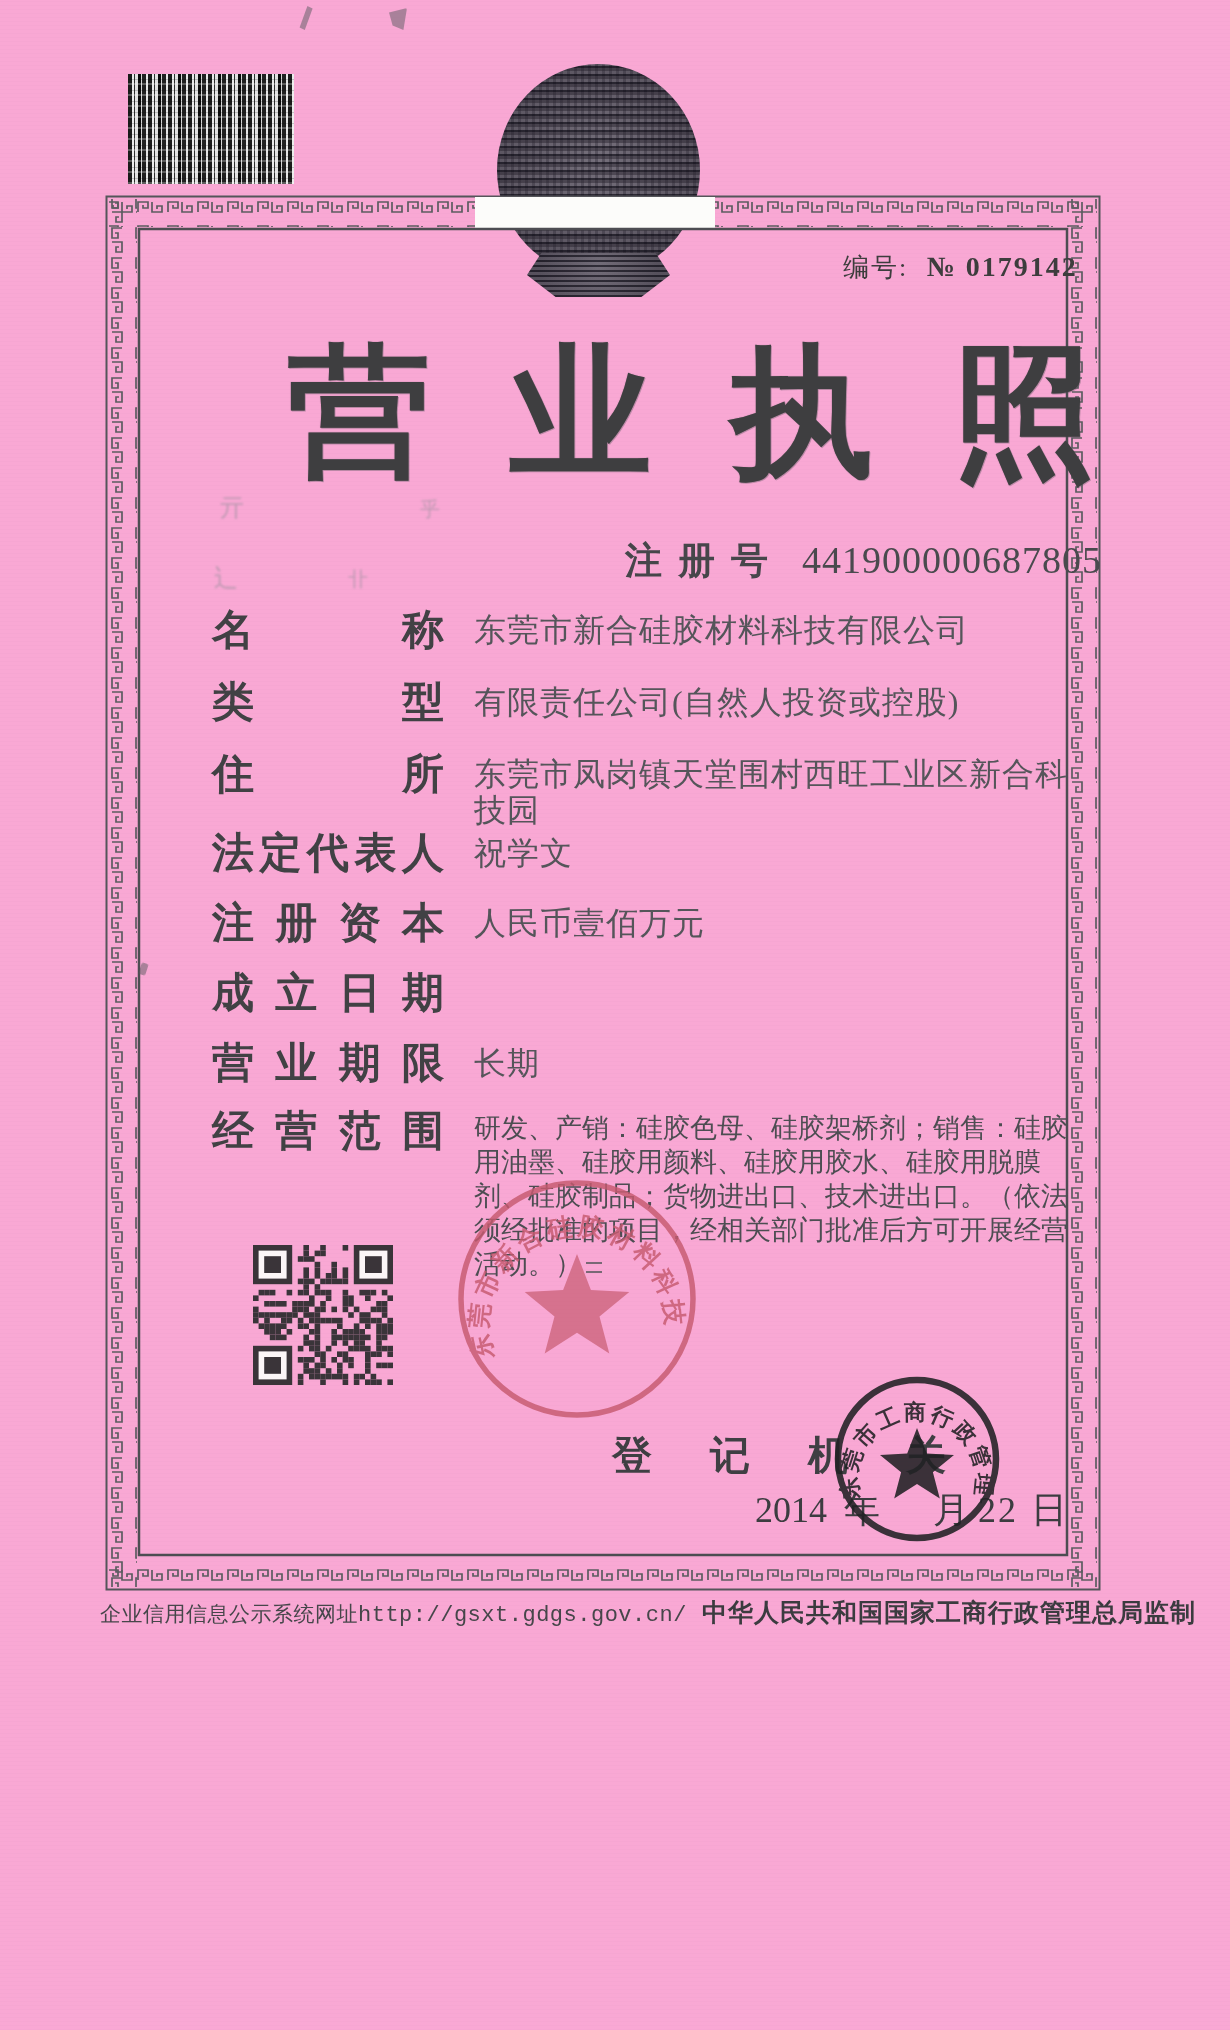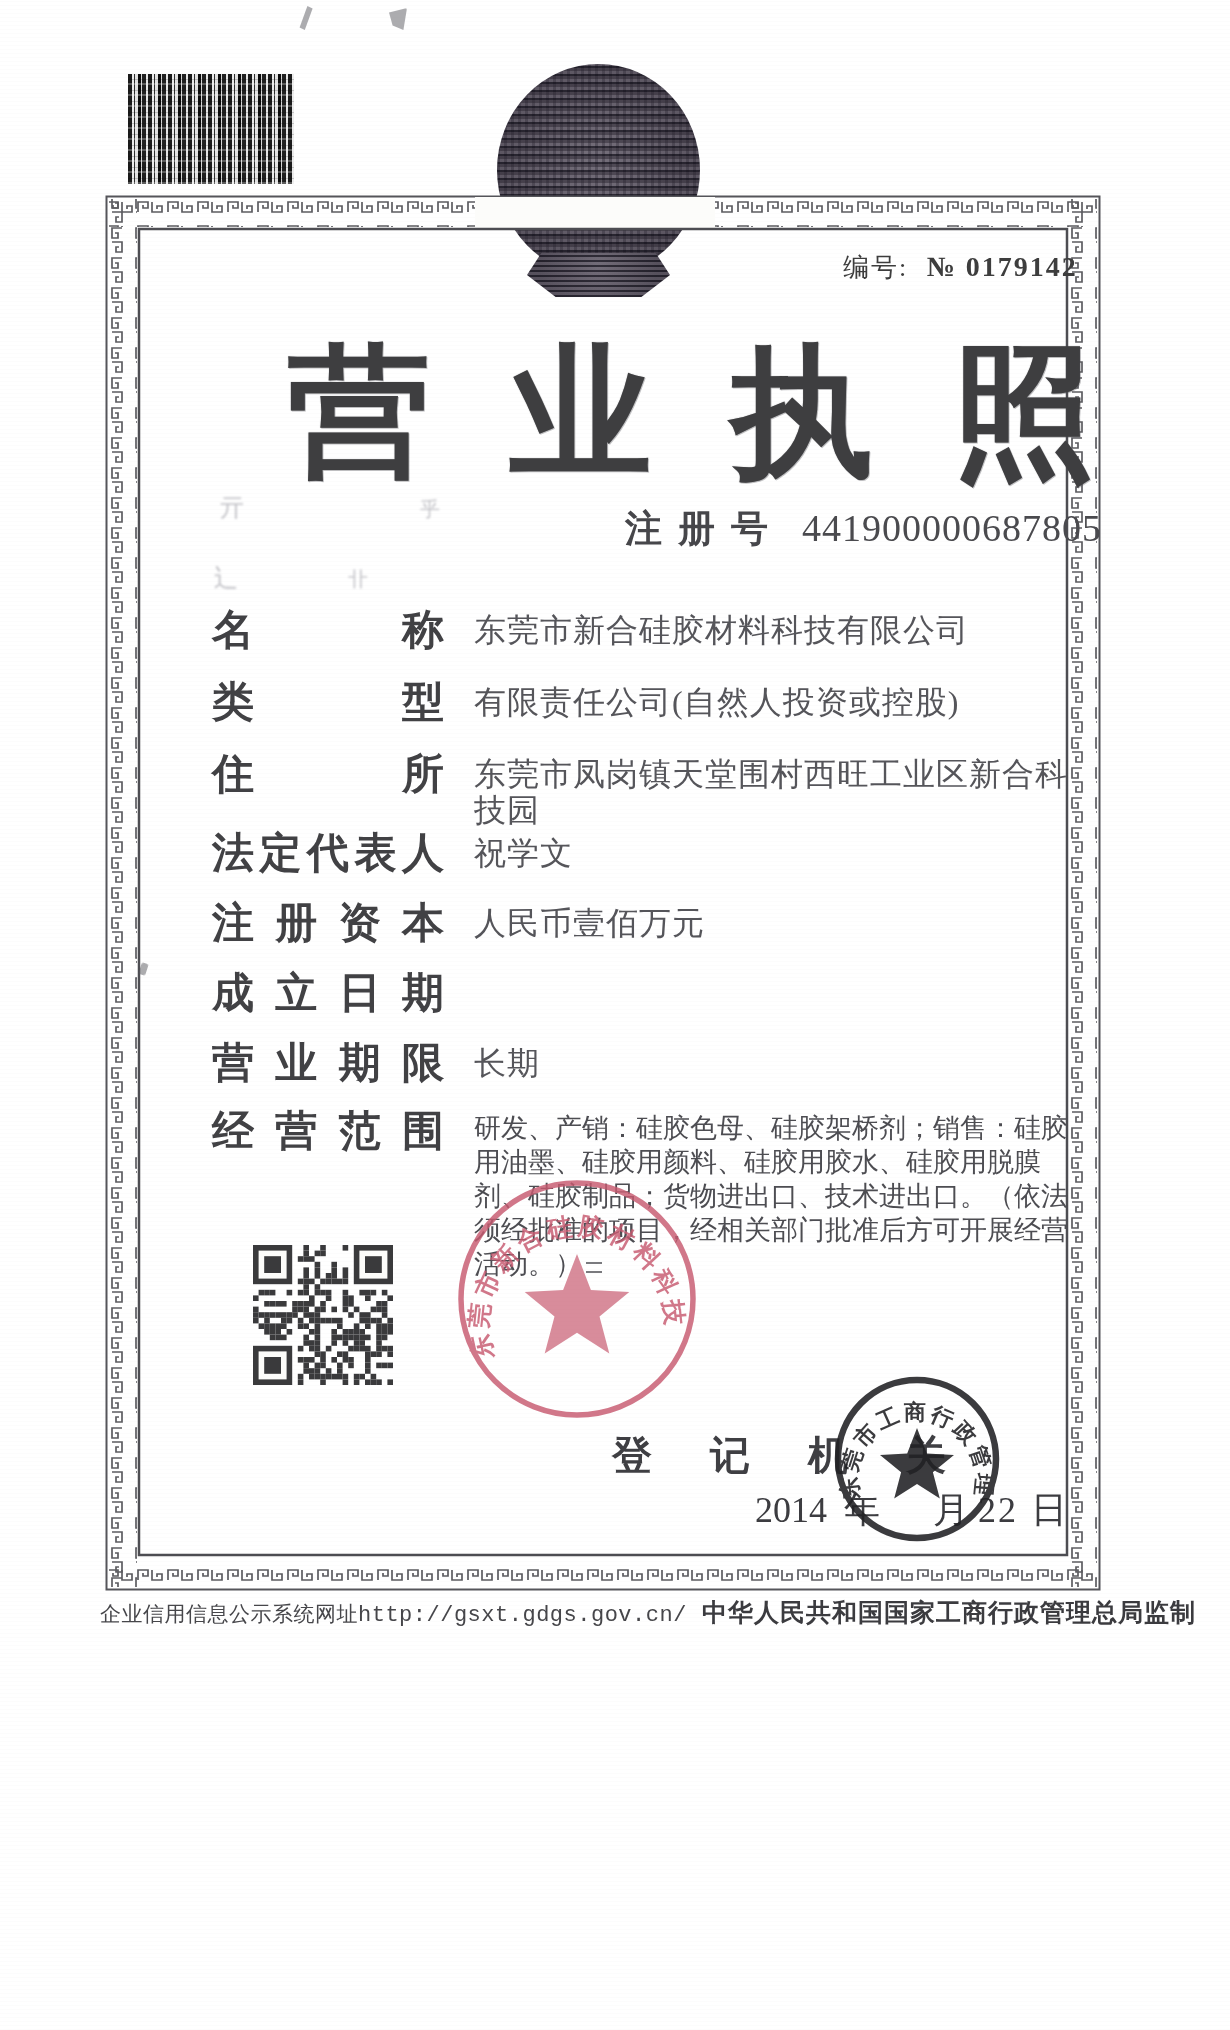--- a/index.html
+++ b/index.html
@@ -1,18 +1,18 @@
 <!DOCTYPE html>
 <html><head>
 <meta charset="utf-8">
 <style>
   html,body{margin:0;padding:0;background:#e9e9e7;}
   .page{
     position:relative; width:1230px; height:2030px; margin:0 auto;
-    background:#ffffff; overflow:hidden;
+    background:#f9a8d4; overflow:hidden;
     font-family:"Liberation Serif","DejaVu Serif",serif;
     color:#3a3a3a;
   }
   .page::after{ 
     content:""; position:absolute; inset:0; pointer-events:none;
     background:repeating-linear-gradient(0deg, rgba(0,0,0,.012) 0 1px, transparent 1px 4px);
   }
 
   
   .barcode{
@@ -45,21 +45,21 @@
   
   .serial{position:absolute; left:843px; top:250px; z-index:2; font-size:26px; letter-spacing:2px; color:#3d3d3d; white-space:nowrap;}
   .serial .no{font-weight:bold; font-size:28px;}
   .cert-title{
     position:absolute; left:288px; top:342px; z-index:2;
     font-size:142px; font-weight:bold; letter-spacing:22px; line-height:1;
     color:#3b3b3d; white-space:nowrap;
     text-shadow:0 0 1px rgba(60,60,65,.6), 1px 1px 0 rgba(90,90,95,.35);
     filter:blur(.3px) contrast(.95);
   }
-  .regno{position:absolute; left:625px; top:504px; z-index:2; white-space:nowrap;}
+  .regno{position:absolute; left:625px; top:536px; z-index:2; white-space:nowrap;}
   .regno .lab{font-size:37px; font-weight:bold; letter-spacing:16px; color:#46464a;}
   .regno .val{font-size:38px; color:#4a4a4e; margin-left:14px; letter-spacing:1px;}
 
   .fields{position:absolute; left:212px; top:606px; width:866px; z-index:2; display:flex; flex-direction:column;}
   .field-row{display:flex; align-items:flex-start;}
   .field-label{
     width:232px; flex:0 0 232px; display:flex; justify-content:space-between;
     font-size:42px; font-weight:bold; color:#414144; line-height:1.15;
     filter:blur(.2px);
   }

